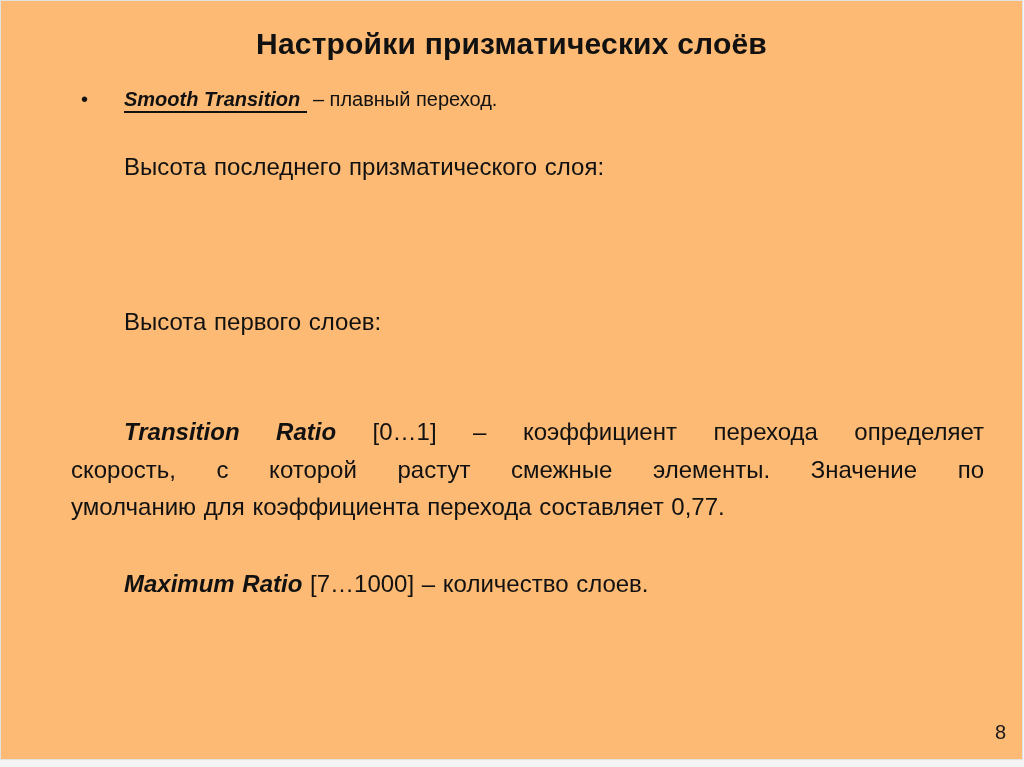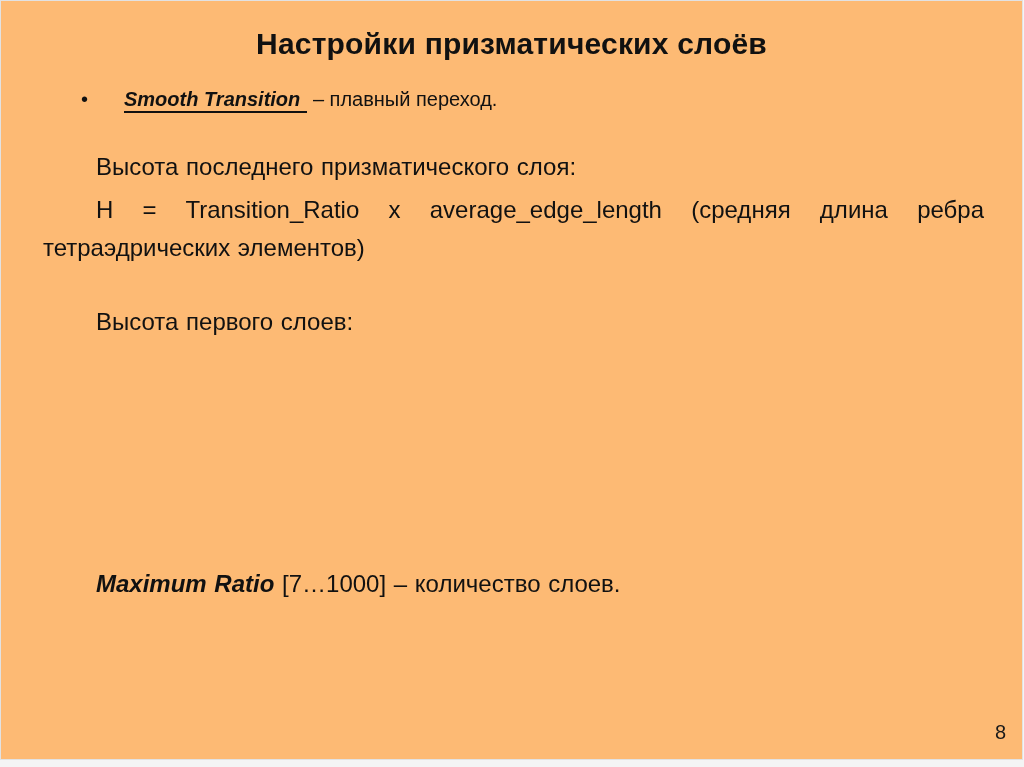--- a/index.html
+++ b/index.html
@@ -38,20 +38,21 @@
     left: 42px;
     width: 941px;
   }
   .line {
     font-size: 24px;
     line-height: 37.5px;
     height: 37.5px;
     overflow: hidden;
     word-spacing: 1px;
     white-space: normal;
+    margin-left: 28px;
   }
   .jline {
     text-align: justify;
   }
   .jline::after {
     content: "";
     display: inline-block;
     width: 100%;
     height: 0;
   }
@@ -101,30 +102,33 @@
   <h1 class="title">Настройки призматических слоёв</h1>
 
   <div class="bullet-line">
     <span class="marker">•</span><span class="lead ul">Smooth Transition</span> <span>– плавный переход.</span>
   </div>
 
   <div class="para" style="top:147px">
     <div class="line indent">Высота последнего призматического слоя:</div>
   </div>
 
-  <div class="para" style="top:190px">
-    <div class="line indent jline">H = Transition_Ratio x average_edge_length (средняя длина ребра</div>
-    <div class="line">тетраэдрических элементов)</div>
-  </div>
 
   <div class="para" style="top:302px">
     <div class="line indent">Высота первого слоев:</div>
   </div>
 
 
+  <div class="para" style="top:412px">
+    <div class="line indent jline">
+      <span class="lead">Transition Ratio</span> <span>[0…1] – коэффициент перехода определяет</span>
+    </div>
+    <div class="line jline">скорость, с которой растут смежные элементы. Значение по</div>
+    <div class="line">умолчанию для коэффициента перехода составляет 0,77.</div>
+  </div>
 
   <div class="para" style="top:564px">
     <div class="line indent">
       <span class="lead">Maximum Ratio</span> <span>[7…1000] – количество слоев.</span>
     </div>
   </div>
 
 
   <div class="page-number">8</div>
 

